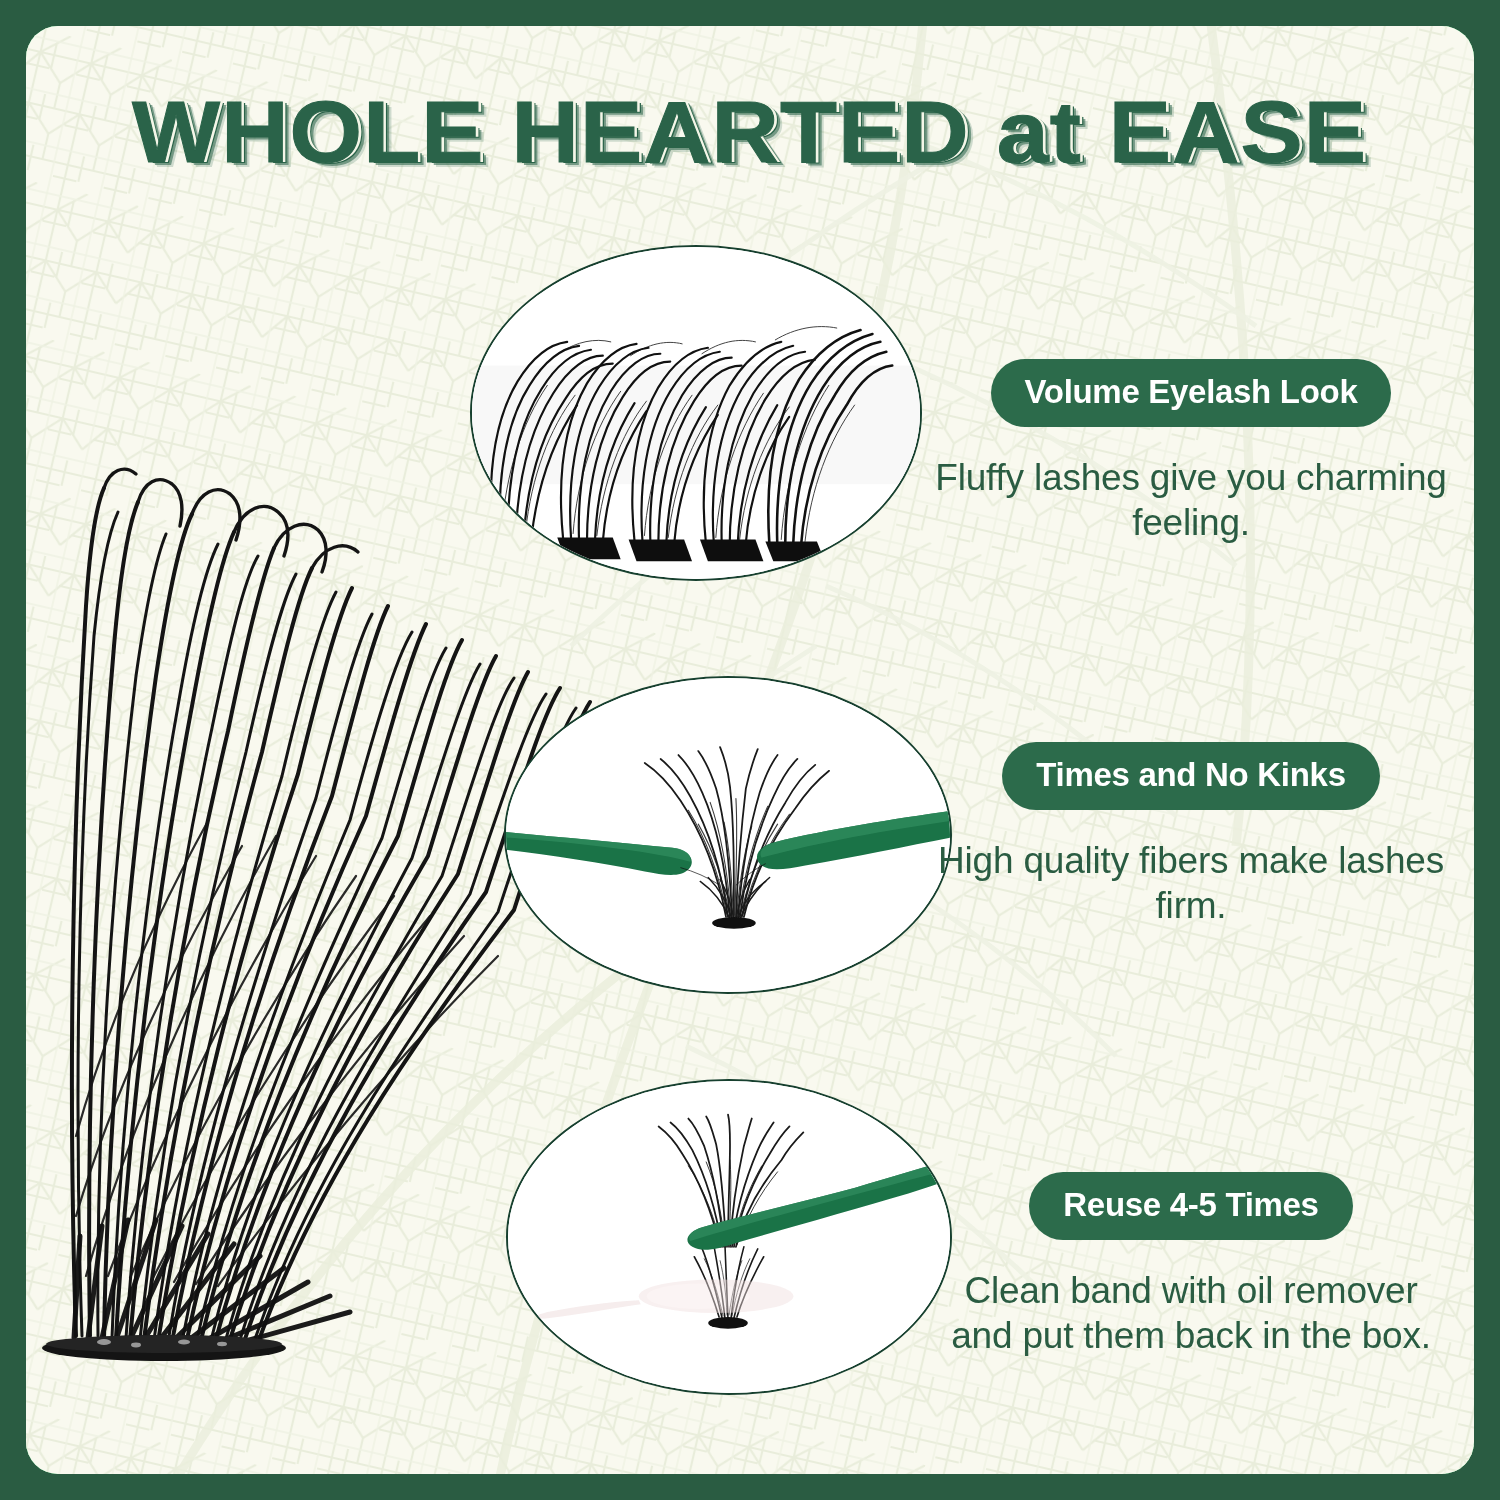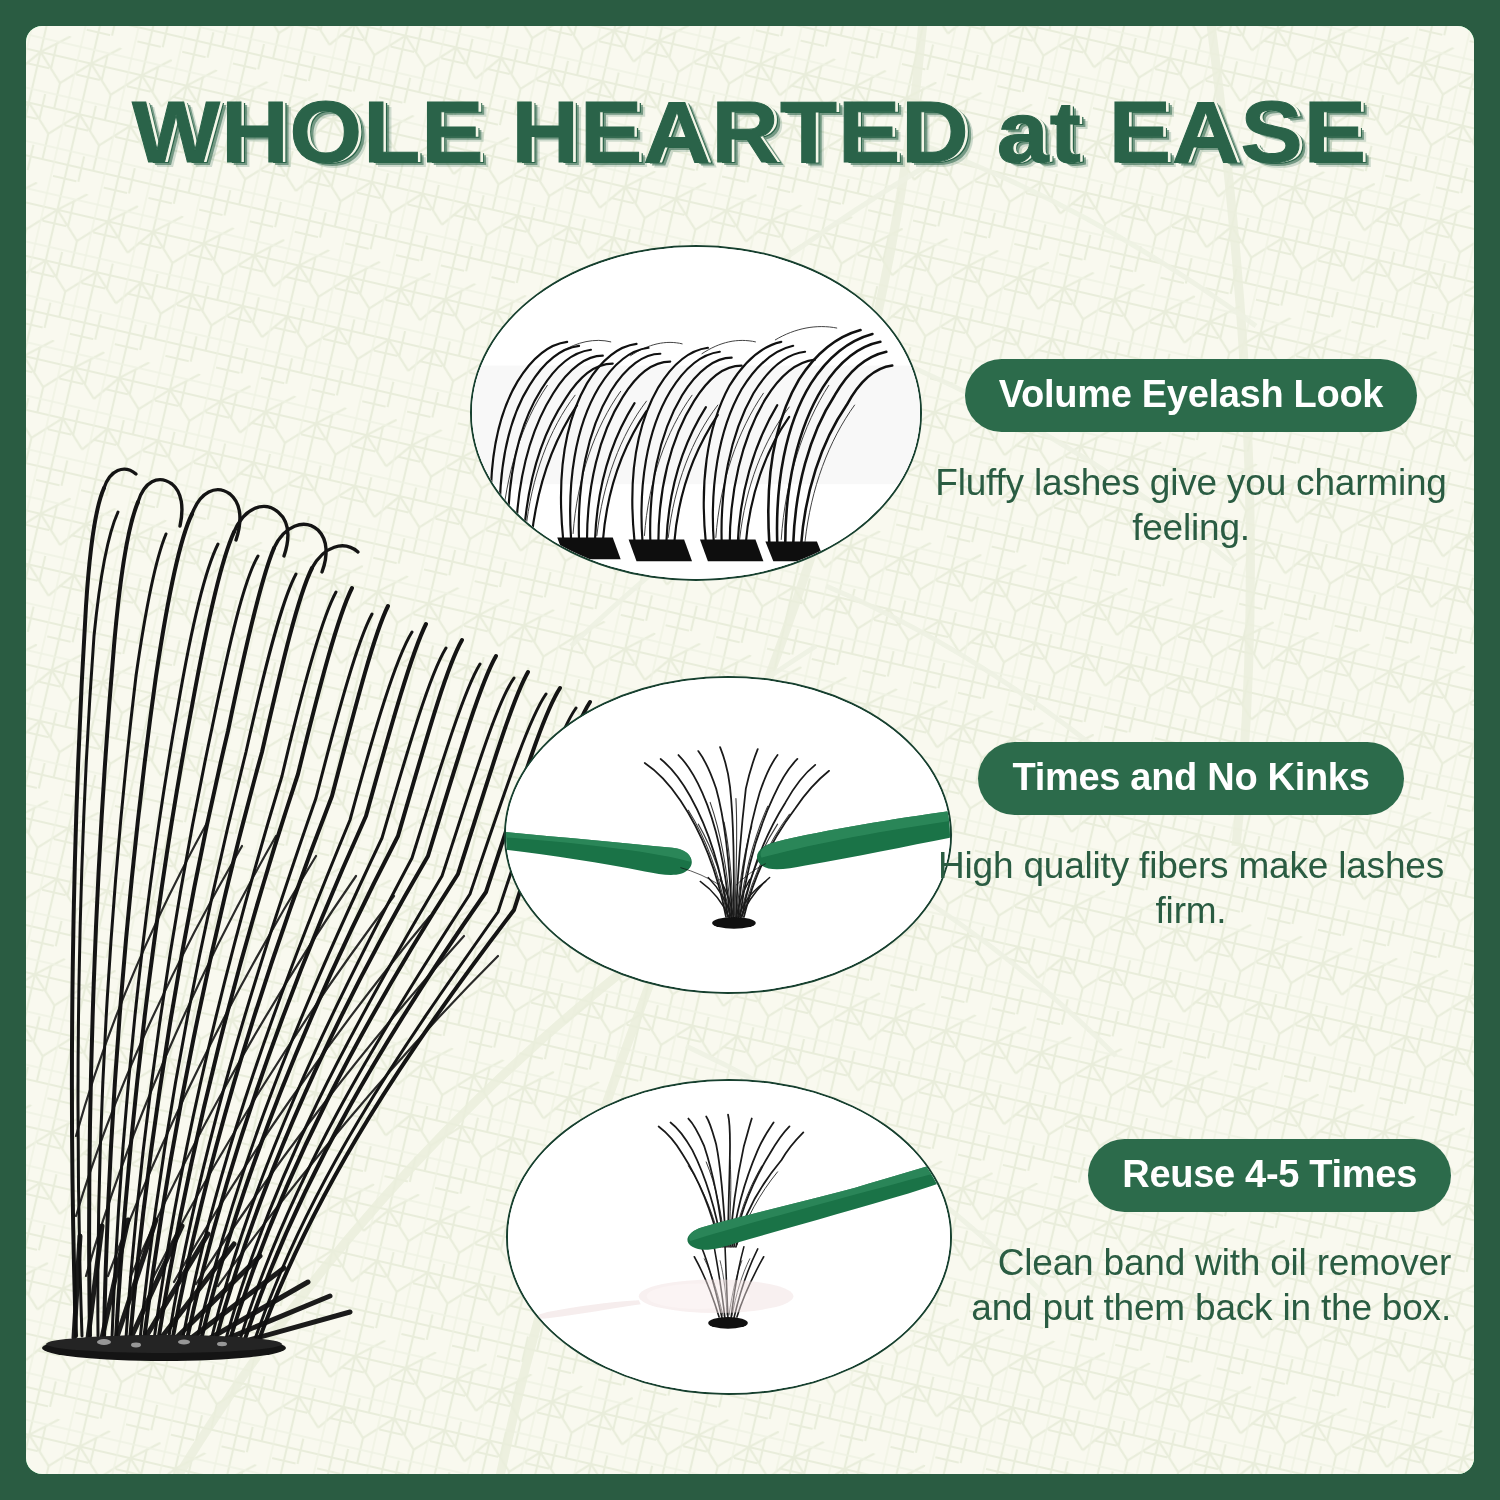--- a/index.html
+++ b/index.html
@@ -9,21 +9,21 @@
     background:#2A5C42;
   }
   #poster{
     position:relative;width:1500px;height:1500px;
     background:#2A5C42;
     box-sizing:border-box;
     padding:26px;
   }
   .card{
     position:relative;width:100%;height:100%;
-    border-radius:16px;
+    border-radius:32px;
     background:#22c55e;
     overflow:hidden;
   }
   
   .leafbg{position:absolute;inset:0;}
   .leafbg svg{width:100%;height:100%;display:block;}
 
   
   .title-wrap{
     position:absolute;left:0;right:0;top:62px;
@@ -58,38 +58,38 @@
   }
   .oval svg{position:absolute;inset:0;width:100%;height:100%;}
 
   
   .feature{position:absolute;width:520px;left:905px;text-align:center;}
   .pill{
     display:inline-block;
     background:#2C6B4B;
     color:#FFFFFF;
     font-weight:bold;
-    font-size:38px;
+    font-size:33px;
     line-height:1;
     padding:16px 34px 19px 34px;
     border-radius:40px;
     white-space:nowrap;
     letter-spacing:-0.3px;
   }
   .desc{
     margin-top:28px;
     color:#2A5C42;
     font-size:37px;
     line-height:1.22;
     font-weight:normal;
     letter-spacing:-0.2px;
   }
   .f1{top:333px;}
   .f2{top:716px;}
-  .f3{top:1113px;text-align:right;}
+  .f3{top:1146px;}
 
   
   .lashfan{position:absolute;left:-10px;top:250px;width:620px;height:1120px;}
   .lashfan svg{width:100%;height:100%;}
 </style>
 </head>
 <body>
 
 <div id="poster">
   <div class="card">

